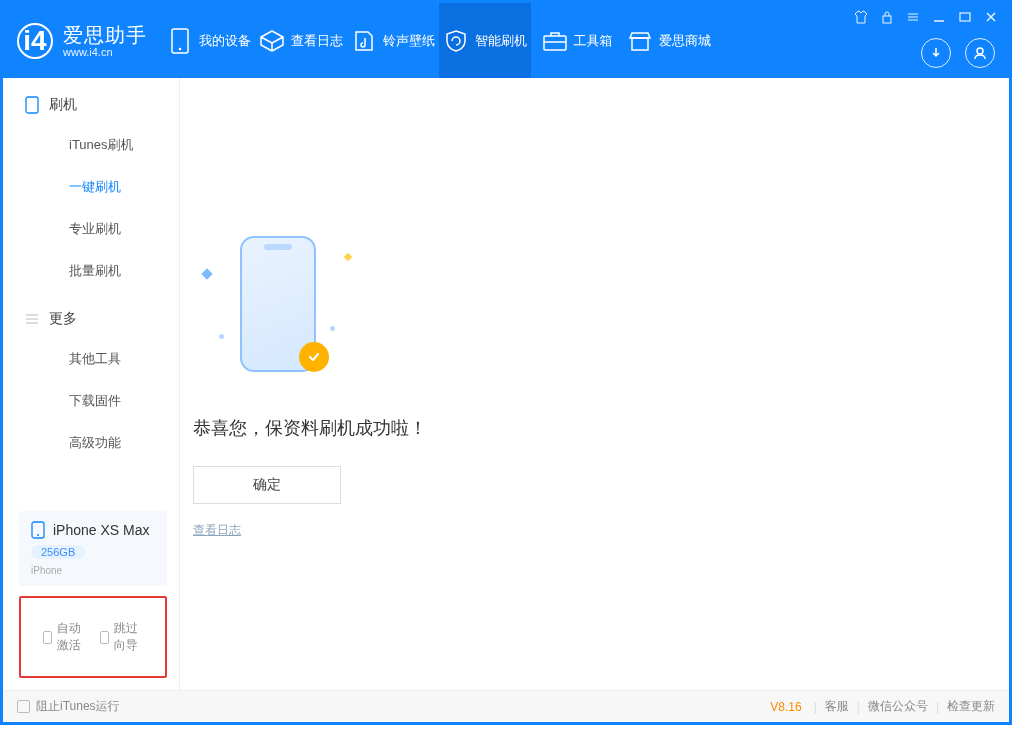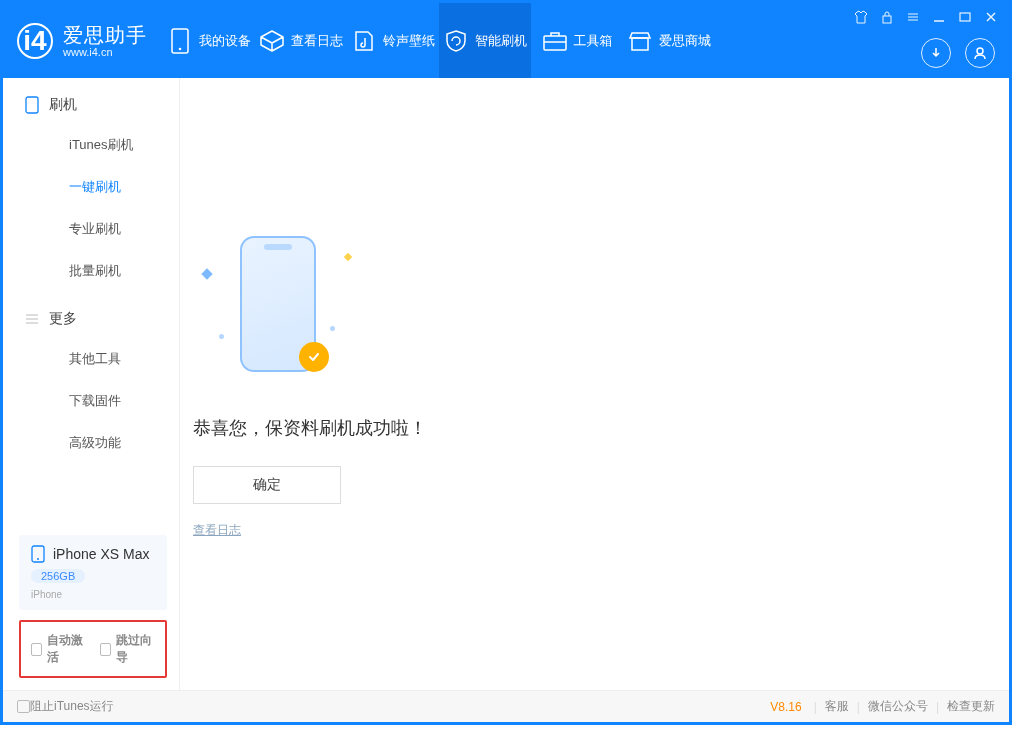--- a/index.html
+++ b/index.html
@@ -29,21 +29,21 @@
 .side-item { padding: 12px 18px 12px 62px; font-size: 13px; color: #555; cursor: pointer; }
 .side-item.active { color: #1084ff; }
 
 .side-bottom { position: absolute; left: 12px; right: 12px; bottom: 12px; }
 .mode-box, .device-box { background: #f5f8fc; border-radius: 3px; padding: 10px 12px; margin-bottom: 10px; display: flex; flex-direction: column; gap: 4px; }
 .mode-box { flex-direction: row; align-items: center; gap: 10px; font-size: 13px; color: #444; }
 .device-name { font-size: 14px; font-weight: 500; color: #333; display: flex; align-items: center; gap: 8px; }
 .capacity { display: inline-block; background: #e6f1ff; color: #3a8cff; font-size: 11px; border-radius: 10px; padding: 1px 10px; margin-top: 2px; width: fit-content; }
 .device-type { font-size: 10px; color: #aaa; margin-top: 2px; }
 
-.checks-box { border: 2px solid #e53935; border-radius: 2px; padding: 10px; display: flex; gap: 14px; font-size: 12px; color: #888; font-weight: bold; }
+.checks-box { border: 2px solid #e53935; border-radius: 2px; padding: 22px; display: flex; gap: 14px; font-size: 12px; color: #888; }
 .chk { display: flex; align-items: center; gap: 5px; }
 .chk-box { width: 13px; height: 13px; border: 1px solid #bbb; border-radius: 2px; }
 
 
 .main { position: absolute; left: 190px; right: 0; top: 75px; bottom: 32px; display: flex; flex-direction: column; align-items: flex-start; justify-content: center; }
 .illus { position: relative; width: 170px; height: 160px; margin-bottom: 26px; }
 .phone { width: 76px; height: 136px; border-radius: 14px; background: linear-gradient(160deg,#e9f3ff 0%,#d5e8ff 100%); border: 2px solid #8fc3ff; position: absolute; left: 50%; top: 6px; transform: translateX(-50%); }
 .phone:before { content: ""; position: absolute; top: 6px; left: 50%; transform: translateX(-50%); width: 28px; height: 6px; background: #b9d9ff; border-radius: 3px; }
 .badge { position: absolute; width: 30px; height: 30px; border-radius: 50%; background: #ffb300; right: 34px; bottom: 18px; display: flex; align-items: center; justify-content: center; color: #fff; font-weight: bold; }
 .spark { position: absolute; width: 8px; height: 8px; transform: rotate(45deg); background: #7db9ff; }
@@ -52,21 +52,21 @@
 .dot { position: absolute; width: 5px; height: 5px; background: #b5d7ff; border-radius: 50%; }
 .dot.d1 { left: 26px; top: 104px; }
 .dot.d2 { right: 28px; top: 96px; }
 
 .msg { font-size: 18px; color: #333; margin-bottom: 26px; }
 .ok-btn { width: 148px; height: 38px; border: 1px solid #ddd; background: #fff; font-size: 14px; color: #444; cursor: pointer; margin-bottom: 18px; }
 .log-link { font-size: 12px; color: #8aa4be; text-decoration: underline; cursor: pointer; }
 
 
 .footer { position: absolute; left: 0; right: 0; bottom: 0; height: 32px; background: #f7f7f7; border-top: 1px solid #eee; display: flex; align-items: center; font-size: 12px; color: #888; padding: 0 14px; }
-.footer-left { display: flex; align-items: center; }
+.footer-left { display: flex; align-items: center; gap: 6px; }
 .footer-right { margin-left: auto; display: flex; align-items: center; gap: 8px; }
 .version { color: #ff8a00; margin-right: 4px; }
 .sep { color: #ddd; }
 
 svg { display: block; }
 </style>
 </head>
 <body>
 
 <div class="header">

